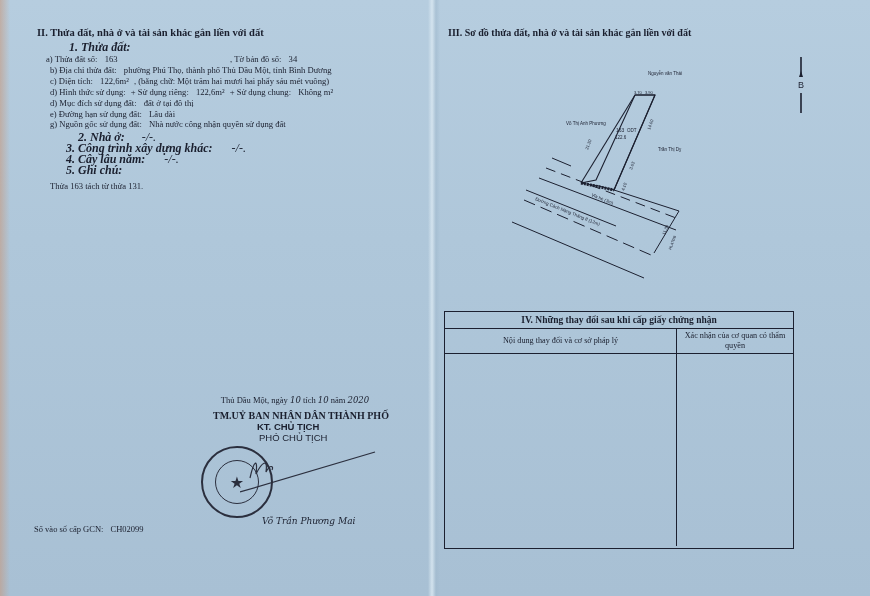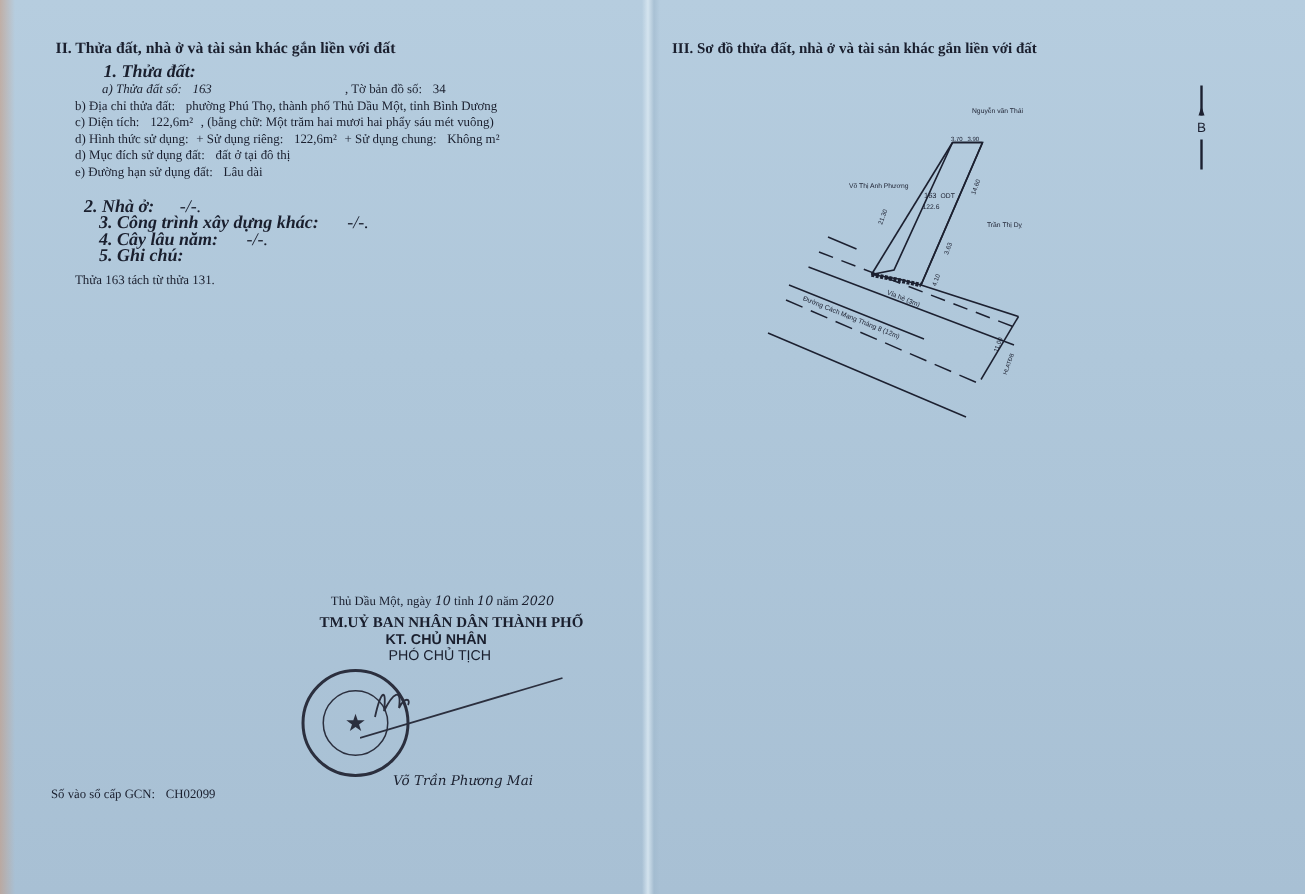--- a/index.html
+++ b/index.html
@@ -69,21 +69,21 @@
   </style>
 </head>
 <body>
 
 <div class="sheet">
 
   <div class="page page-left">
     <div class="sec-title" style="left:37px;top:27px;">II. Thửa đất, nhà ở và tài sản khác gắn liền với đất</div>
     <div class="sub-title" style="left:47px;top:40px;">1. Thửa đất:</div>
 
-    <div class="line" style="left:68px;top:54px;font-style:italic;">
+    <div class="line" style="left:46px;top:54px;">
       <span>a) Thửa đất số:</span>
       <span class="v">163</span>
     </div>
     <div class="line" style="left:230px;top:54px;">
       <span>, Tờ bản đồ số:</span>
       <span class="v">34</span>
     </div>
 
     <div class="line" style="left:50px;top:65px;">
       <span>b) Địa chỉ thửa đất:</span>
@@ -107,48 +107,52 @@
     <div class="line" style="left:50px;top:98px;">
       <span>d) Mục đích sử dụng đất:</span>
       <span class="v">đất ở tại đô thị</span>
     </div>
 
     <div class="line" style="left:50px;top:109px;">
       <span>e) Đường hạn sử dụng đất:</span>
       <span class="v">Lâu dài</span>
     </div>
 
-
-    <div class="sub-title" style="left:34px;top:130px;text-align:center;">
+    <div class="line" style="left:50px;top:119px;">
+      <span>g) Nguồn gốc sử dụng đất:</span>
+      <span class="v">Nhà nước công nhận quyền sử dụng đất</span>
+    </div>
+
+    <div class="sub-title" style="left:56px;top:130px;text-align:center;">
       <span>2. Nhà ở:</span>
       <span style="font-weight:normal;margin-left:14px;">-/-.</span>
     </div>
     <div class="sub-title" style="left:44px;top:141px;">
       <span>3. Công trình xây dựng khác:</span>
       <span style="font-weight:normal;margin-left:16px;">-/-.</span>
     </div>
     <div class="sub-title" style="left:44px;top:152px;">
       <span>4. Cây lâu năm:</span>
       <span style="font-weight:normal;margin-left:16px;">-/-.</span>
     </div>
     <div class="sub-title" style="left:44px;top:163px;">5. Ghi chú:</div>
     <div class="line" style="left:50px;top:181px;">Thửa 163 tách từ thửa 131.</div>
 
     <div class="sig-block" style="left:215px;top:395px;width:160px;">
       <div class="sig-date">
         <span>Thủ Dầu Một, ngày</span>
         <span class="hand">10</span>
-        <span>tỉnh</span>
+        <span>tích</span>
         <span class="hand">10</span>
         <span>năm</span>
         <span class="hand">2020</span>
       </div>
     </div>
     <div class="sig-org" style="position:absolute;left:213px;top:408px;white-space:nowrap;">TM.UỶ BAN NHÂN DÂN THÀNH PHỐ</div>
-    <div class="sig-role" style="position:absolute;left:257px;top:421px;white-space:nowrap;">KT. CHỦ NHÂN</div>
+    <div class="sig-role" style="position:absolute;left:257px;top:421px;white-space:nowrap;">KT. CHỦ TỊCH</div>
     <div class="sig-role2" style="position:absolute;left:259px;top:432px;white-space:nowrap;">PHÓ CHỦ TỊCH</div>
 
     <div class="seal">
       <div class="seal-inner">★</div>
     </div>
     <svg class="signature" viewBox="0 0 150 60">
       <path d="M10 30 C14 12, 18 10, 16 26 C22 14, 28 10, 26 24 C30 16, 34 18, 32 22" stroke="#2b2f3e" stroke-width="1.2" fill="none"></path>
       <path d="M0 44 L135 4" stroke="#2b2f3e" stroke-width="1.2" fill="none"></path>
     </svg>
     <div class="signer">Võ Trần Phương Mai</div>
@@ -202,14 +206,25 @@
       <text transform="translate(235,250) rotate(-70)" font-size="3.8" font-family="Liberation Sans, sans-serif" fill="#1c2030">HLATĐB</text>
     </svg>
 
     <svg class="compass" viewBox="0 0 10 60">
       <line x1="5" y1="2" x2="5" y2="22" stroke="#1c2030" stroke-width="1.6"></line>
       <polygon points="3,22 7,22 5,16" fill="#1c2030"></polygon>
       <line x1="5" y1="38" x2="5" y2="58" stroke="#1c2030" stroke-width="1.6"></line>
       <text x="2" y="33" font-size="9" font-family="Liberation Sans, sans-serif" fill="#1c2030">B</text>
     </svg>
 
+    <div class="changes-table">
+      <div class="th-title">IV. Những thay đổi sau khi cấp giấy chứng nhận</div>
+      <div class="th-row">
+        <div class="col1">Nội dung thay đổi và cơ sở pháp lý</div>
+        <div class="col2">Xác nhận của cơ quan có thẩm quyền</div>
+      </div>
+      <div class="body-row">
+        <div class="col1"></div>
+        <div class="col2"></div>
+      </div>
+    </div>
   </div>
 </div>
 
 </body></html>

